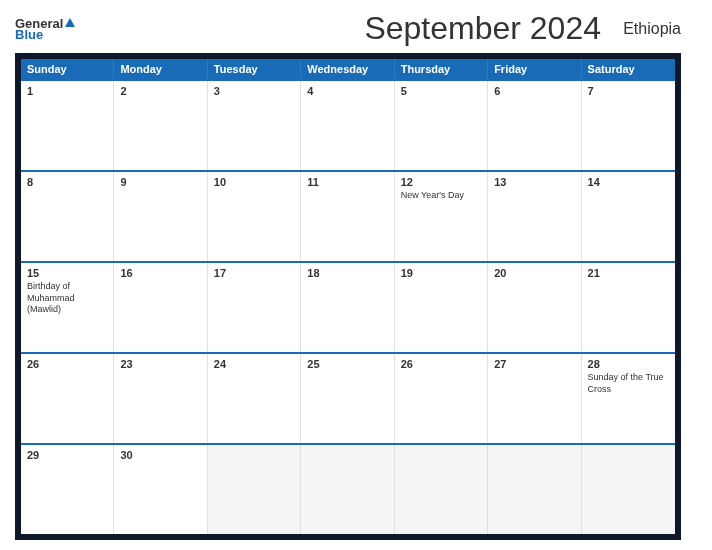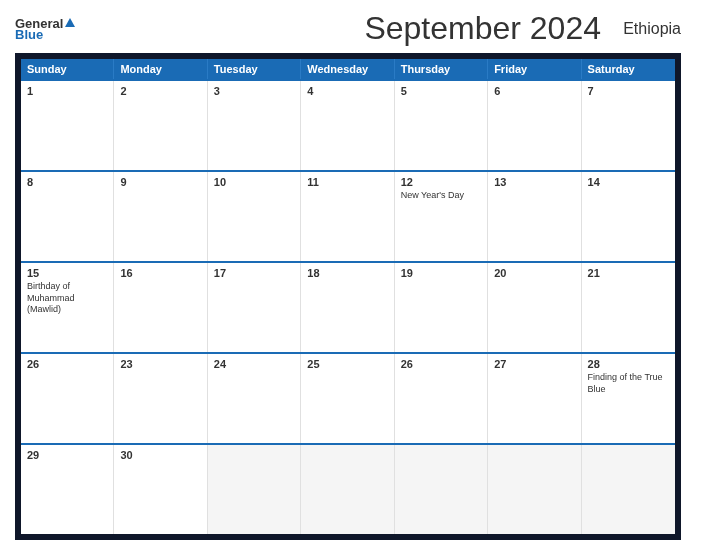--- a/index.html
+++ b/index.html
@@ -217,21 +217,21 @@
             <span class="cell-number">25</span>
           </div>
           <div class="cell">
             <span class="cell-number">26</span>
           </div>
           <div class="cell">
             <span class="cell-number">27</span>
           </div>
           <div class="cell">
             <span class="cell-number">28</span>
-            <span class="cell-event">Finding of the True Blue</span>
+            <span class="cell-event">Sunday of the True Cross</span>
           </div>
         </div>
         <div class="week">
           <div class="cell">
             <span class="cell-number">29</span>
           </div>
           <div class="cell">
             <span class="cell-number">30</span>
           </div>
           <div class="cell empty"></div>

